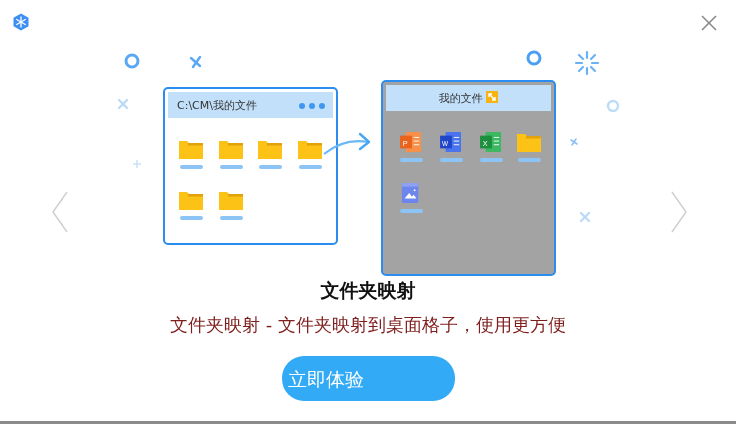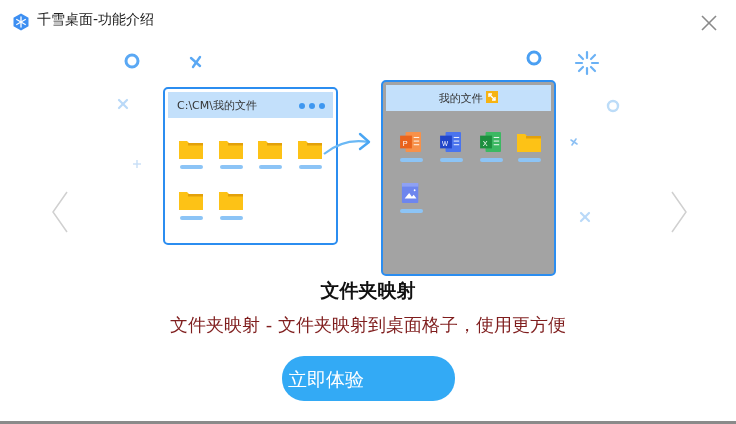--- a/index.html
+++ b/index.html
@@ -31,21 +31,20 @@
 
 <div class="titlebar">
   <svg class="app-icon" viewBox="0 0 18 18">
     <polygon points="9,0.5 16.5,4.75 16.5,13.25 9,17.5 1.5,13.25 1.5,4.75" fill="#3d8ff2"></polygon>
     <g stroke="#fff" stroke-width="1.3" stroke-linecap="round">
       <line x1="9" y1="4" x2="9" y2="14"></line>
       <line x1="4.7" y1="6.5" x2="13.3" y2="11.5"></line>
       <line x1="4.7" y1="11.5" x2="13.3" y2="6.5"></line>
     </g>
   </svg>
-  <span class="title">千雪桌面-功能介绍</span>
   <svg class="close-btn" viewBox="0 0 22 22">
     <line x1="4" y1="4" x2="18" y2="18" stroke="#8a8a8a" stroke-width="1.6"></line>
     <line x1="18" y1="4" x2="4" y2="18" stroke="#8a8a8a" stroke-width="1.6"></line>
   </svg>
 </div>
 
 <svg class="deco" style="left:123px;top:52px;width:18px;height:18px" viewBox="0 0 18 18">
     <circle cx="9" cy="9" r="6" fill="none" stroke="#5aa8f4" stroke-width="3"></circle>
   </svg>
 <svg class="deco" style="left:188px;top:55px;width:16px;height:14px" viewBox="0 0 16 14">

